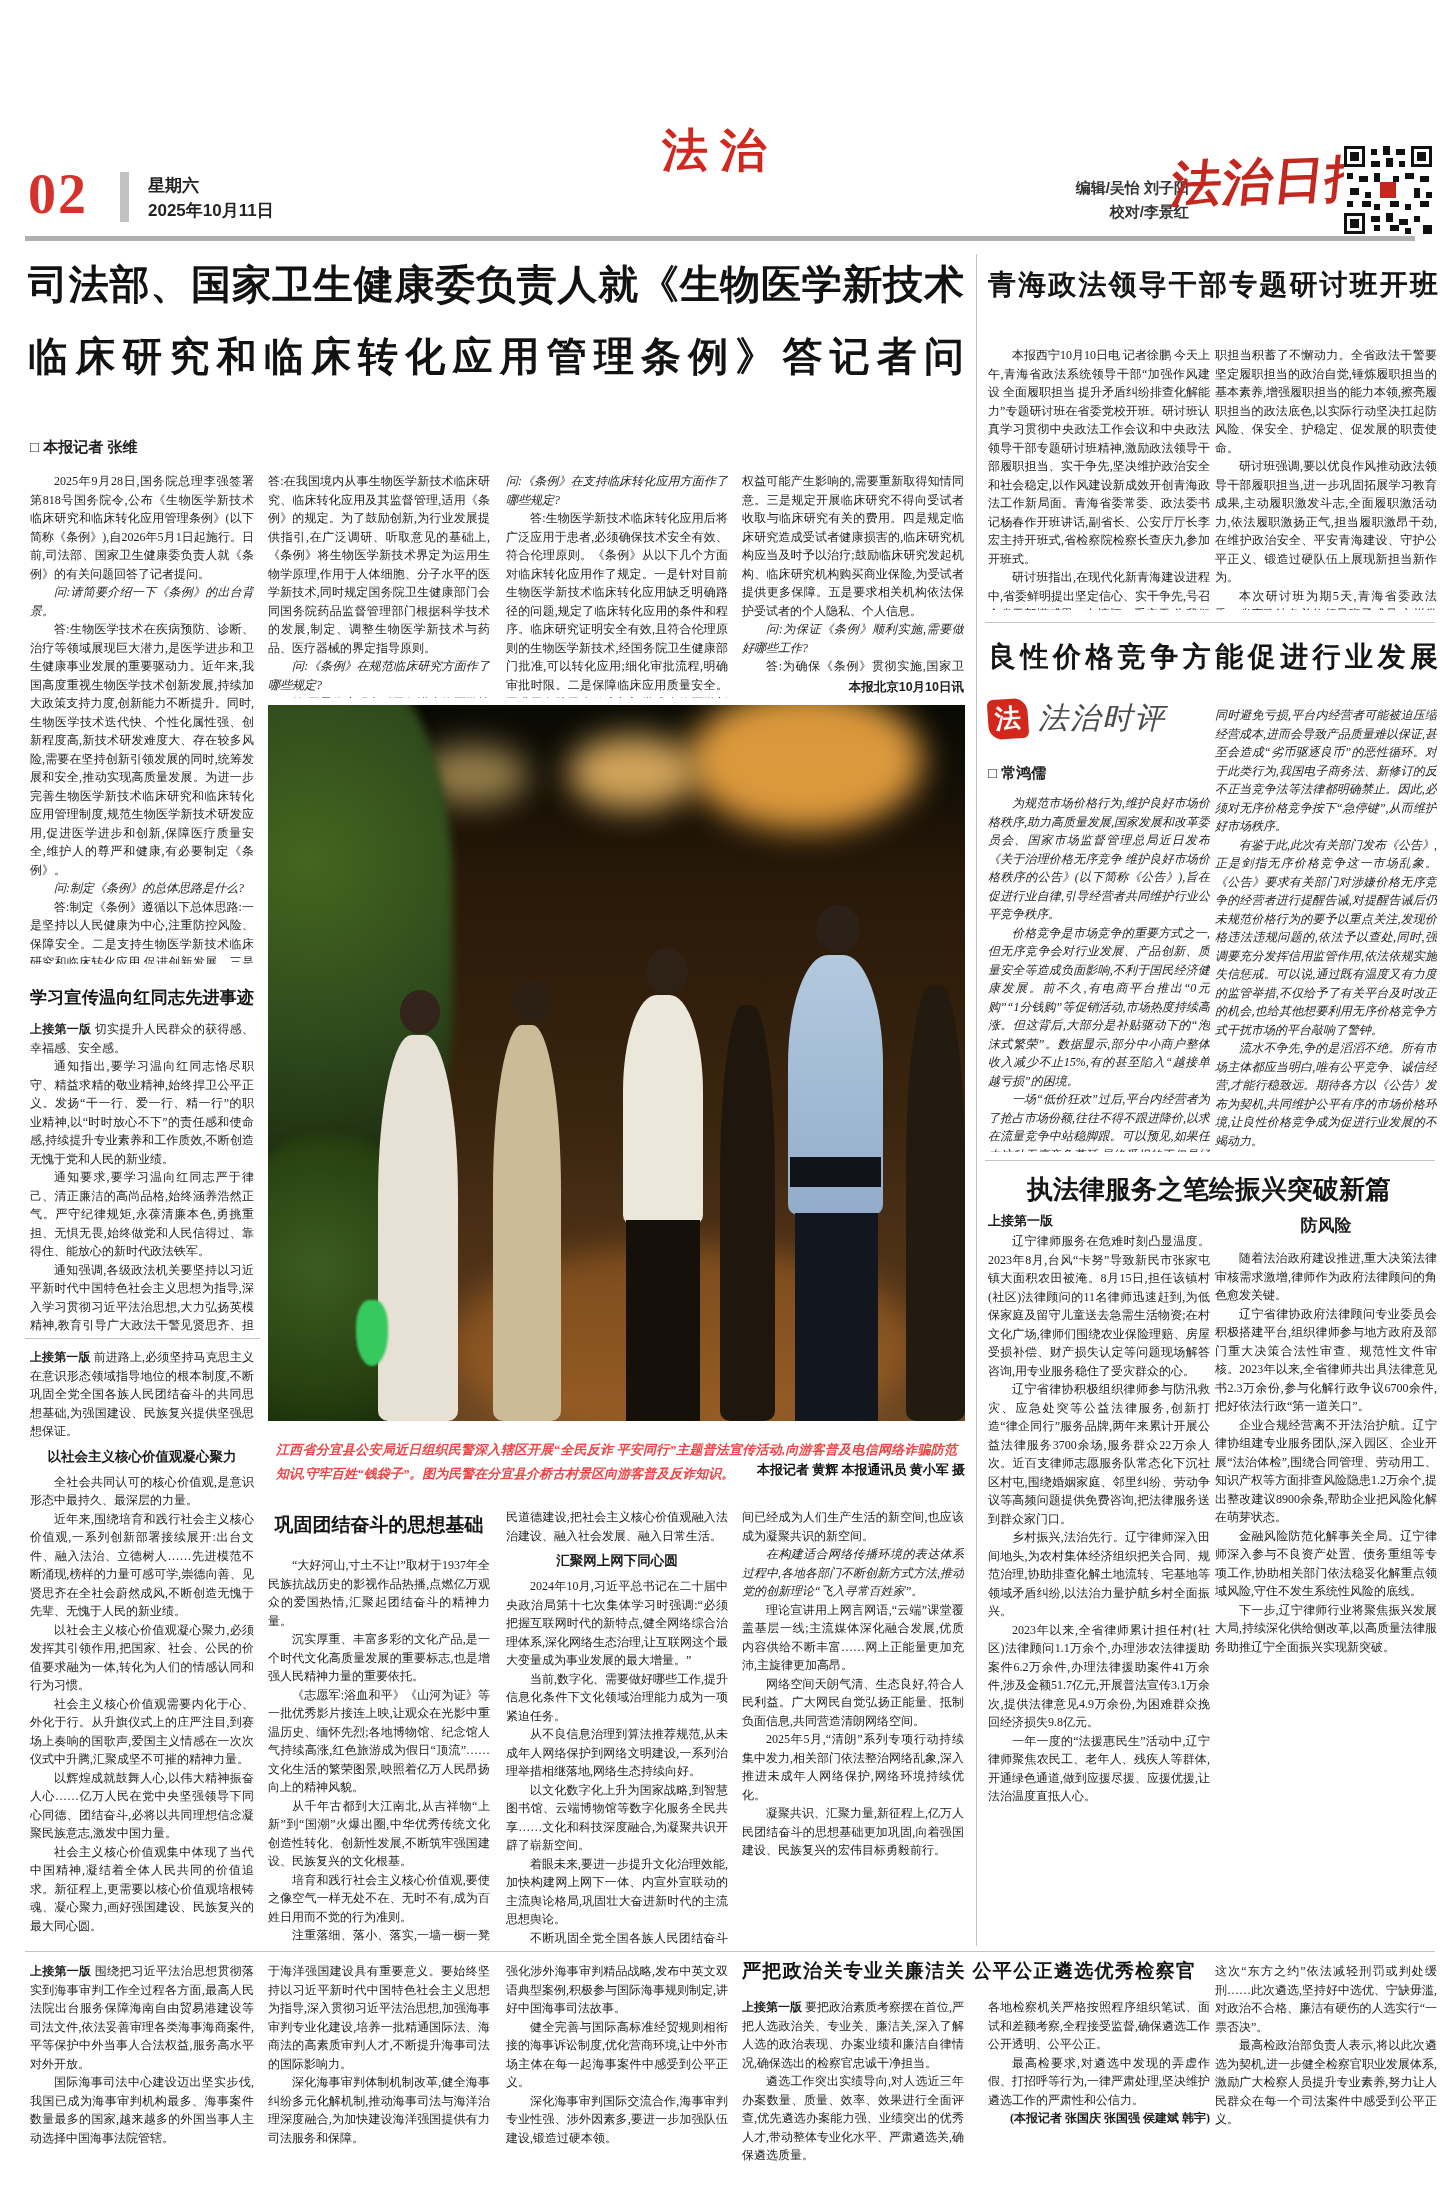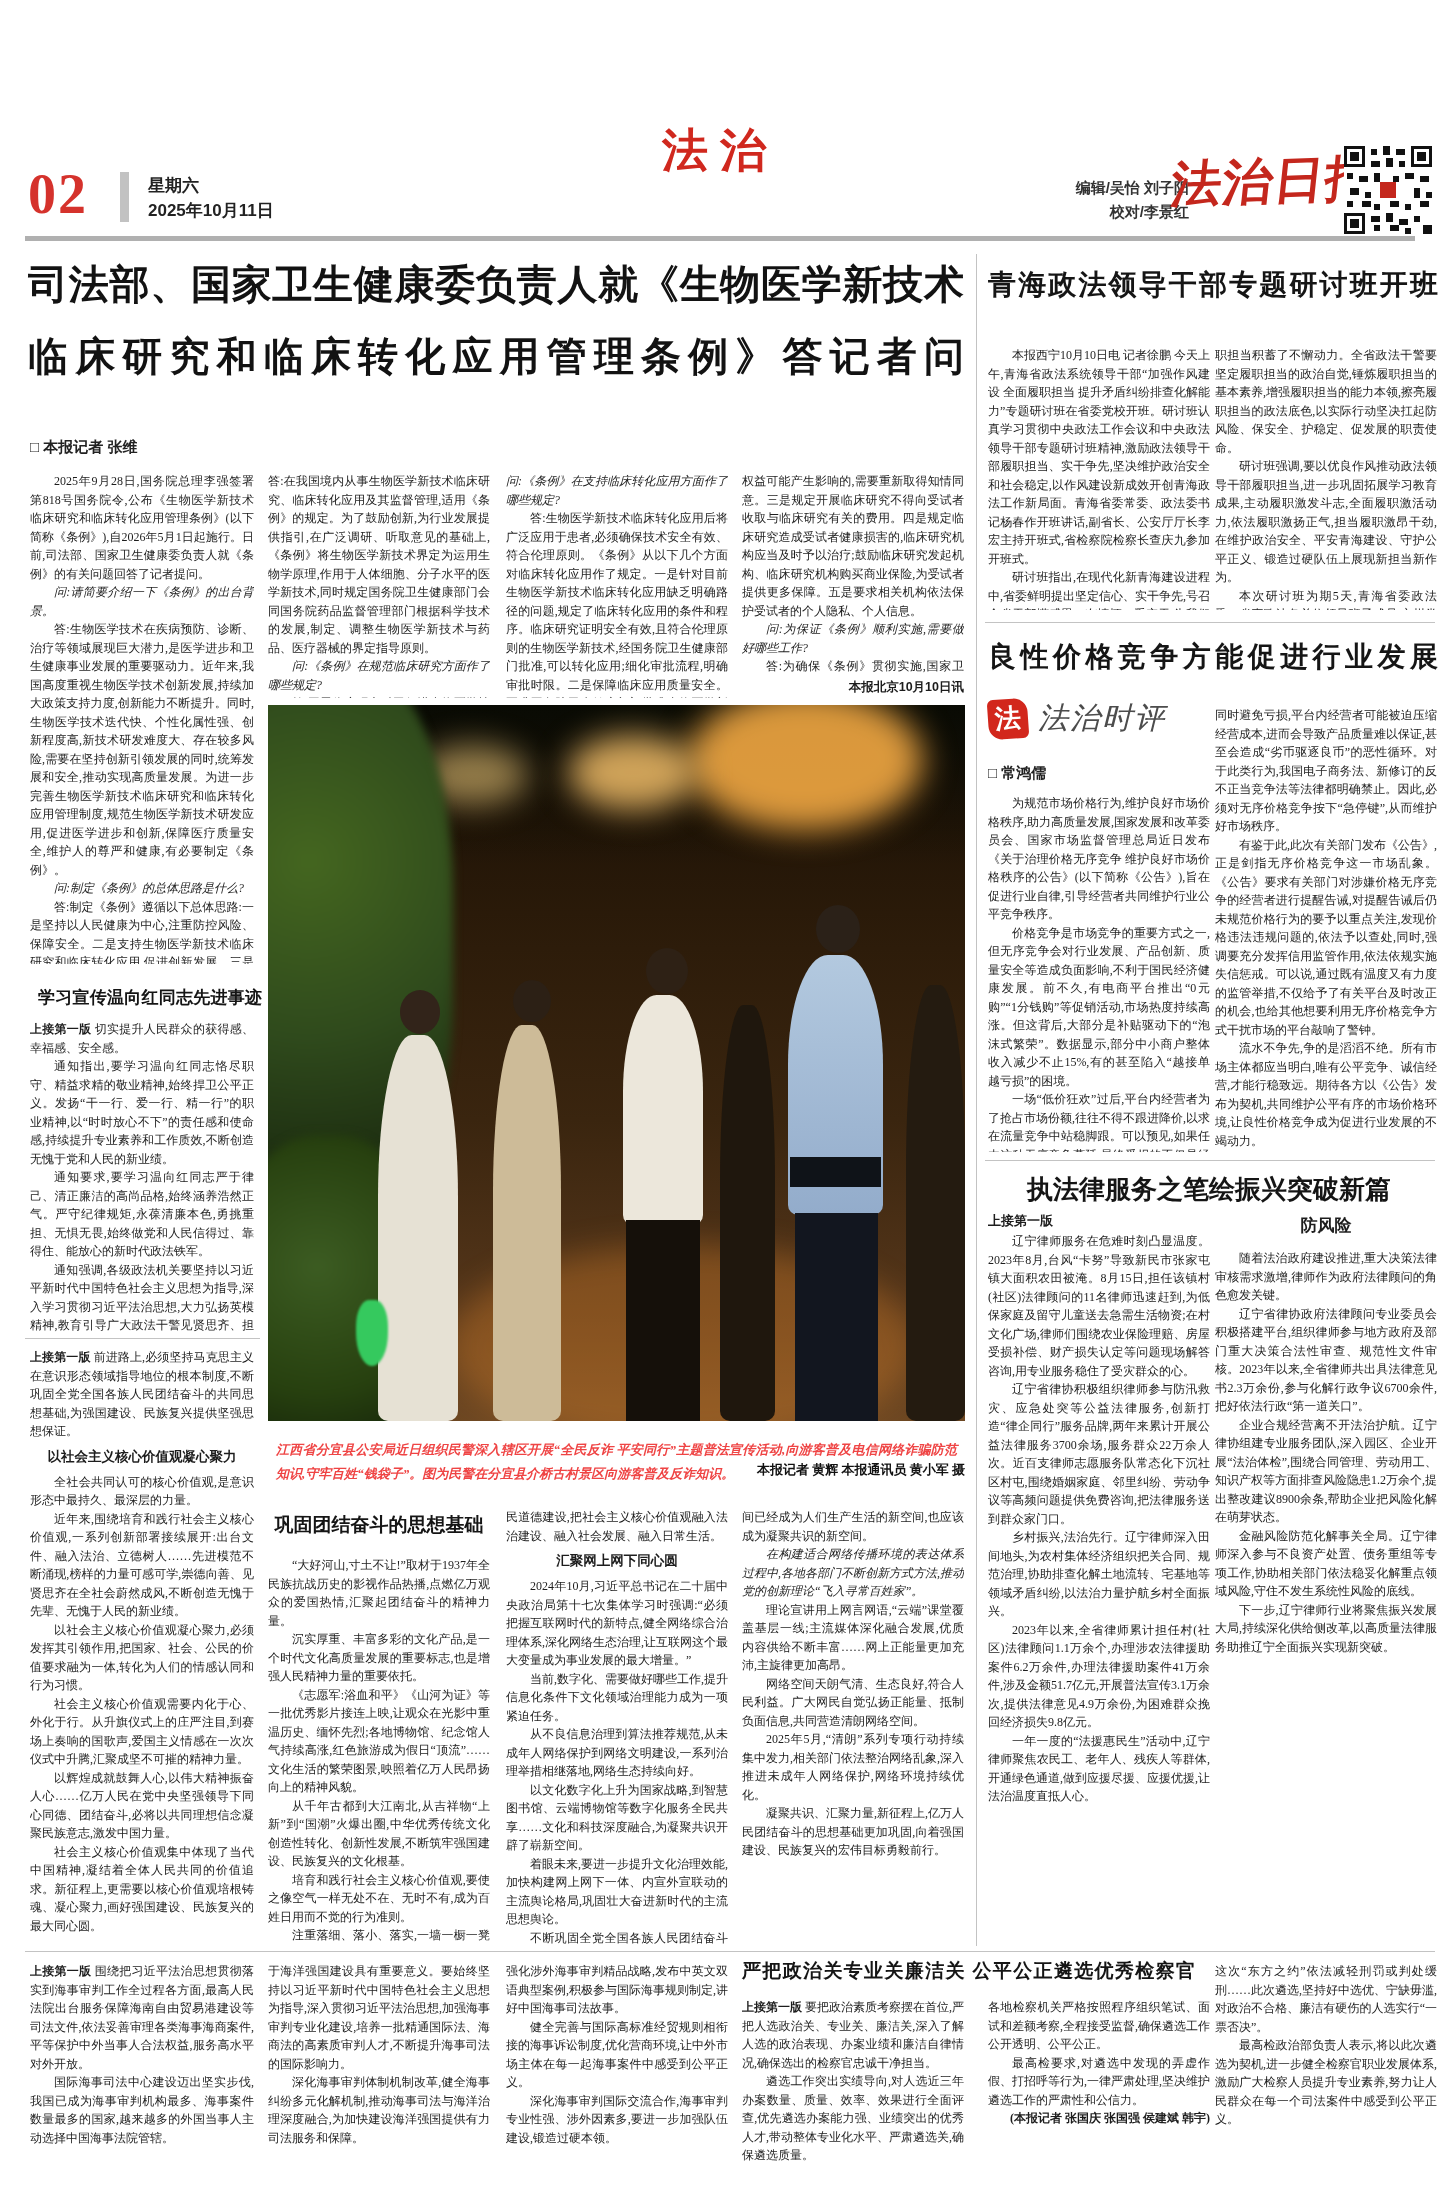--- a/index.html
+++ b/index.html
@@ -24,21 +24,21 @@
   .byline-main{left:30px;top:438px;font:700 15px "Liberation Sans",sans-serif;color:#222;}
   
   .col{overflow:hidden;font:12px/18.5px "Liberation Serif","DejaVu Serif",serif;text-align:justify;color:#1d1d1d;}
   .col p{margin:0;text-indent:2em;}
   .col p.cont{text-indent:0;}
   .col p.q{font-style:italic;}
   .col p.sub{text-indent:0;text-align:center;font:700 13.5px "Liberation Sans",sans-serif;margin:7px 0;font-style:normal;}
   .col p.sub2{text-indent:0;text-align:center;font:700 17px "Liberation Sans",sans-serif;margin:2px 0 12px;}
   .col p.leadline{text-indent:0;font:700 13px "Liberation Sans",sans-serif;margin-bottom:2px;}
   .col p.byline{text-indent:0;text-align:right;font-weight:700;}
-  .kai p{}
+  .kai p{font-style:italic;}
   
   .t2{font:900 28px "Liberation Sans","DejaVu Sans",sans-serif;color:#151515;text-align:justify;text-align-last:justify;}
   .t3{font:900 26px "Liberation Sans",sans-serif;color:#151515;text-align:center;}
   .t4{font:900 19px "Liberation Sans",sans-serif;color:#151515;text-align:justify;text-align-last:justify;}
   .t5{font:900 17px "Liberation Sans",sans-serif;color:#151515;text-align:justify;text-align-last:justify;}
   .t6{font:900 19px "Liberation Sans",sans-serif;color:#151515;text-align:center;}
   
   .sp-tag{left:988px;top:698px;display:flex;align-items:center;gap:10px;}
   .sp-ico{width:40px;height:40px;background:#d2271c;color:#fff;border-radius:6px 14px 6px 14px;
           font:900 26px/40px "Liberation Serif",serif;text-align:center;transform:rotate(-4deg);}
@@ -177,21 +177,21 @@
     <div class="ph" style="left:527px;top:508px;width:83px;height:208px;background:#12161f;"></div>
     <div class="ph head" style="left:548px;top:200px;width:44px;height:48px;background:#2b2118;"></div>
 
     <div class="ph fig" style="left:638px;top:280px;width:59px;height:436px;background:#241b10;"></div>
   </div>
   <div class="abs caption">
     <p>江西省分宜县公安局近日组织民警深入辖区开展“全民反诈 平安同行”主题普法宣传活动,向游客普及电信网络诈骗防范知识,守牢百姓“钱袋子”。图为民警在分宜县介桥古村景区向游客普及反诈知识。</p>
     <span class="cap-credit">本报记者 黄辉 本报通讯员 黄小军 摄</span>
   </div>
 
-  <div class="abs t5" style="left:38px;top:986px;width:224px;">学习宣传温向红同志先进事迹</div>
+  <div class="abs t5" style="left:30px;top:986px;width:224px;">学习宣传温向红同志先进事迹</div>
   <div class="abs col" style="left:30px;top:1020px;width:224px;height:312px;">
       <p class="cont"><b>上接第一版  </b>切实提升人民群众的获得感、幸福感、安全感。</p>
       <p>通知指出,要学习温向红同志恪尽职守、精益求精的敬业精神,始终捍卫公平正义。发扬“干一行、爱一行、精一行”的职业精神,以“时时放心不下”的责任感和使命感,持续提升专业素养和工作质效,不断创造无愧于党和人民的新业绩。</p>
       <p>通知要求,要学习温向红同志严于律己、清正廉洁的高尚品格,始终涵养浩然正气。严守纪律规矩,永葆清廉本色,勇挑重担、无惧无畏,始终做党和人民信得过、靠得住、能放心的新时代政法铁军。</p>
       <p>通知强调,各级政法机关要坚持以习近平新时代中国特色社会主义思想为指导,深入学习贯彻习近平法治思想,大力弘扬英模精神,教育引导广大政法干警见贤思齐、担当作为,奋力推进政法工作现代化。</p>
     </div>
   <div class="abs thin" style="left:25px;top:1338px;width:235px;height:1px;"></div>
   <div class="abs col" style="left:30px;top:1348px;width:224px;height:597px;">
       <p class="cont"><b>上接第一版  </b>前进路上,必须坚持马克思主义在意识形态领域指导地位的根本制度,不断巩固全党全国各族人民团结奋斗的共同思想基础,为强国建设、民族复兴提供坚强思想保证。</p>
       <p class="sub">以社会主义核心价值观凝心聚力</p>

